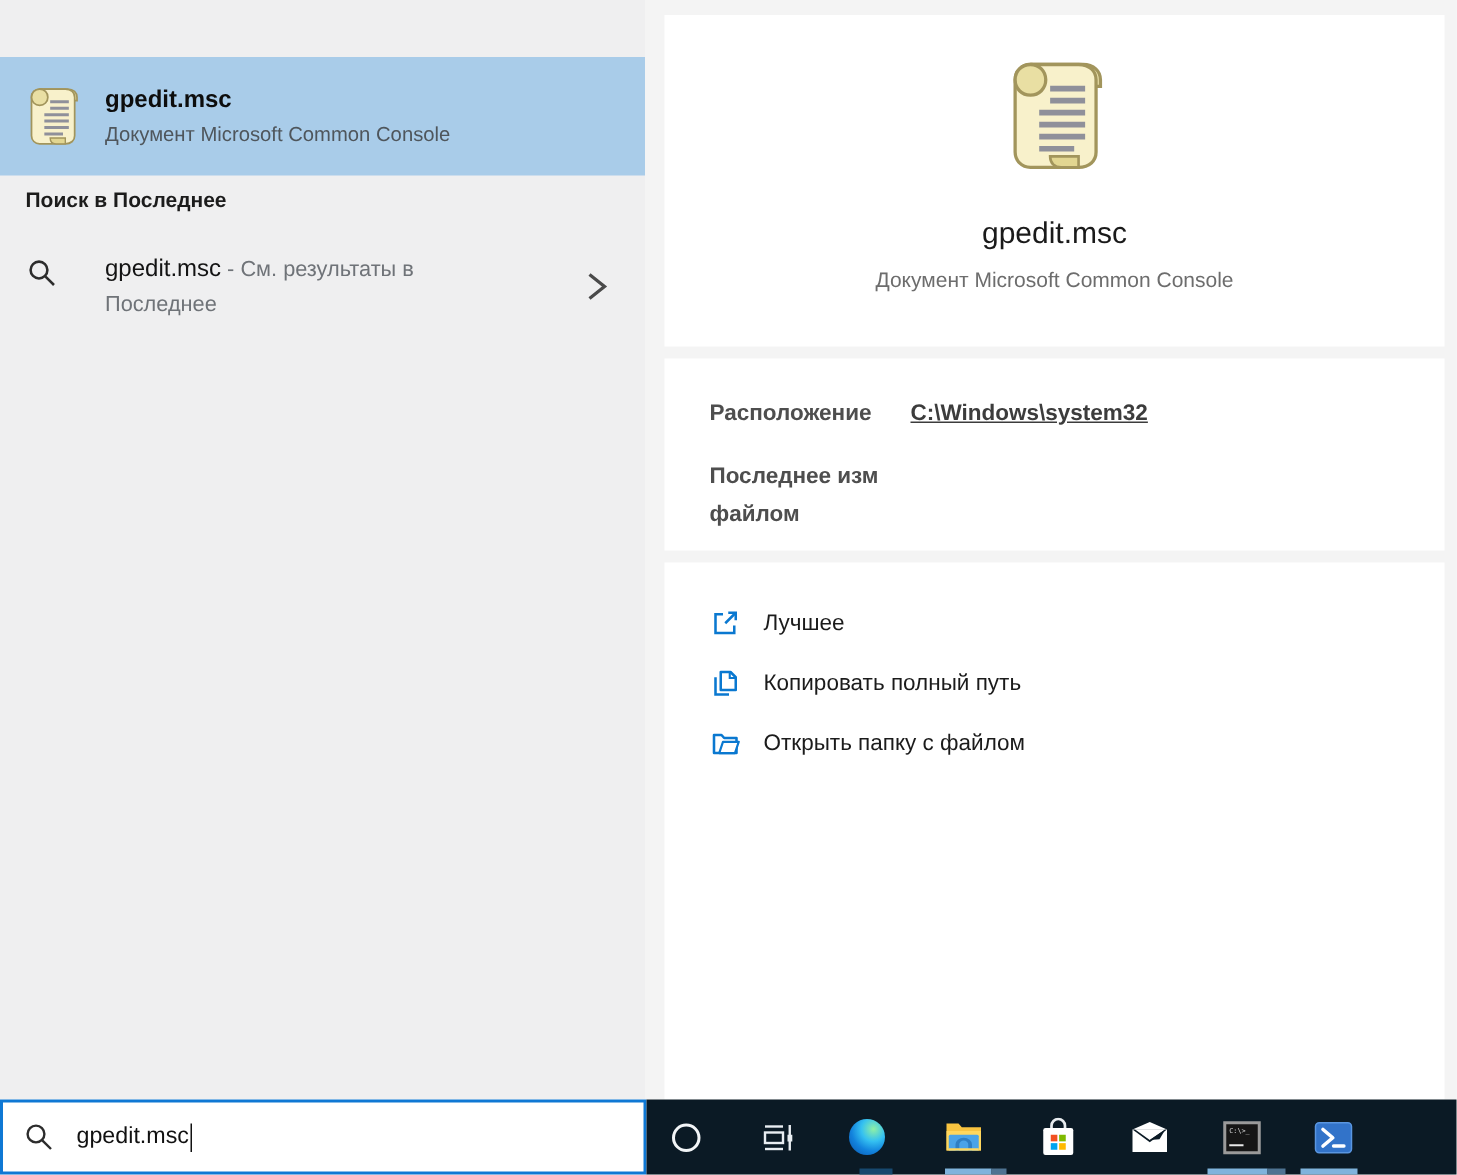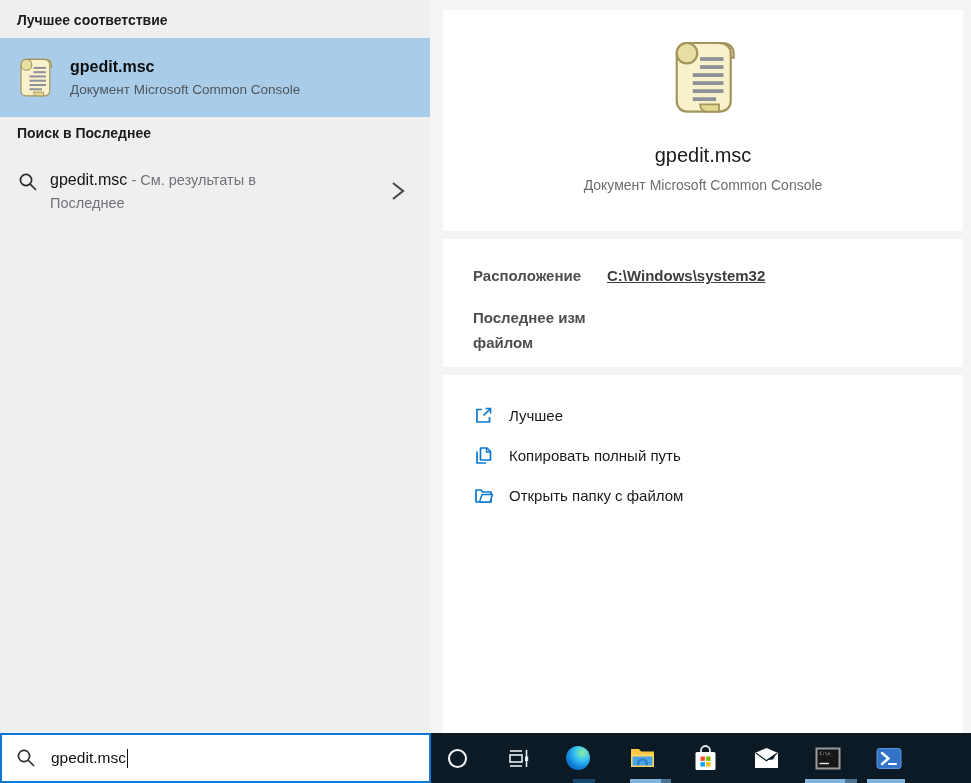--- a/index.html
+++ b/index.html
@@ -9,21 +9,21 @@
 
   
   .left-panel { position:absolute; left:0; top:0; width:430px; height:733px; background:#efeff0; }
   .section-header { font-size:14px; font-weight:bold; color:#1c1c1c; padding:12px 0 0 17px; }
   .best-match-item { position:absolute; left:0; top:38px; width:430px; height:79px;
     background:#a9cce9; display:flex; align-items:center; cursor:default; }
   .bm-icon { margin:0 16px 0 16px; width:38px; height:42px; flex:0 0 auto; }
   .bm-title { font-size:16px; font-weight:bold; color:#0d0d0d; margin-bottom:6px; }
   .bm-sub { font-size:13.5px; color:#4f565c; }
   .web-header { position:absolute; left:0; top:113px; width:430px; }
-  .web-search-item { position:absolute; left:0; top:156px; width:430px; height:72px; display:flex; }
+  .web-search-item { position:absolute; left:0; top:156px; width:430px; height:72px; display:flex;gap:20px; }
   .ws-icon { margin:16px 12px 0 18px; flex:0 0 auto; }
   .ws-text { width:255px; padding-top:12px; line-height:23px; }
   .ws-query { font-size:16px; color:#141414; }
   .ws-hint { font-size:14.5px; color:#6f7378; }
   .ws-chevron { position:absolute; right:24px; top:24px; }
 
   
   .right-panel { position:absolute; left:430px; top:0; width:541px; height:733px; background:#f4f4f4; }
   .card { position:absolute; left:13px; width:520px; background:#ffffff; }
   .card-preview { top:10px; height:221px; text-align:center; }
@@ -54,21 +54,20 @@
     background:radial-gradient(circle at 68% 28%, #8ef0a6 0%, #35c1f1 34%, #1283dd 62%, #0a50a8 100%); }
   .indicator { position:absolute; bottom:0; height:4px; }
 </style>
 </head>
 <body>
 
 <div class="screen">
 
   <div class="left-panel">
 
-    <div class="section-header">Лучшее соответствие</div>
 
     <div class="best-match-item">
       <svg class="bm-icon" viewBox="0 0 48 54">
         <path d="M13 3 h24 c5 0 8 3 8 7 l0 3 h-10 z" fill="#eee4ae" stroke="#a2955c" stroke-width="1.5"></path>
         <path d="M13 3 c-4 0 -7 3 -7 7 v33 c0 4 3 7 7 7 h22 c5 0 8 -3 8 -7 V10 c0 -4 -3 -7 -8 -7 z" fill="#f8f1cb" stroke="#a2955c" stroke-width="1.5"></path>
         <path d="M13 3 c-4 0 -7 3 -7 7 s3 7 7 7 7 -3 7 -7 -3 -7 -7 -7" fill="#e9dfa3" stroke="#a2955c" stroke-width="1.5"></path>
         <path d="M35 50 h-8 c-3 0 -5 -2 -5 -5 h13 z" fill="#e2d691" stroke="#a2955c" stroke-width="1.2"></path>
         <g stroke="#8f909a" stroke-width="2.6">
           <line x1="22" y1="14" x2="38" y2="14"></line>
             <line x1="22" y1="19.5" x2="38" y2="19.5"></line>

